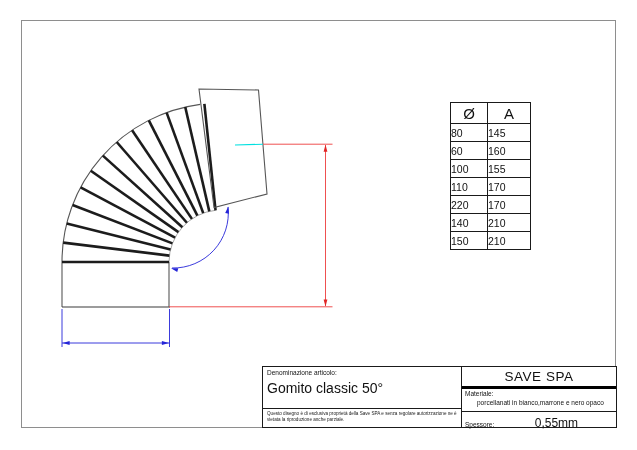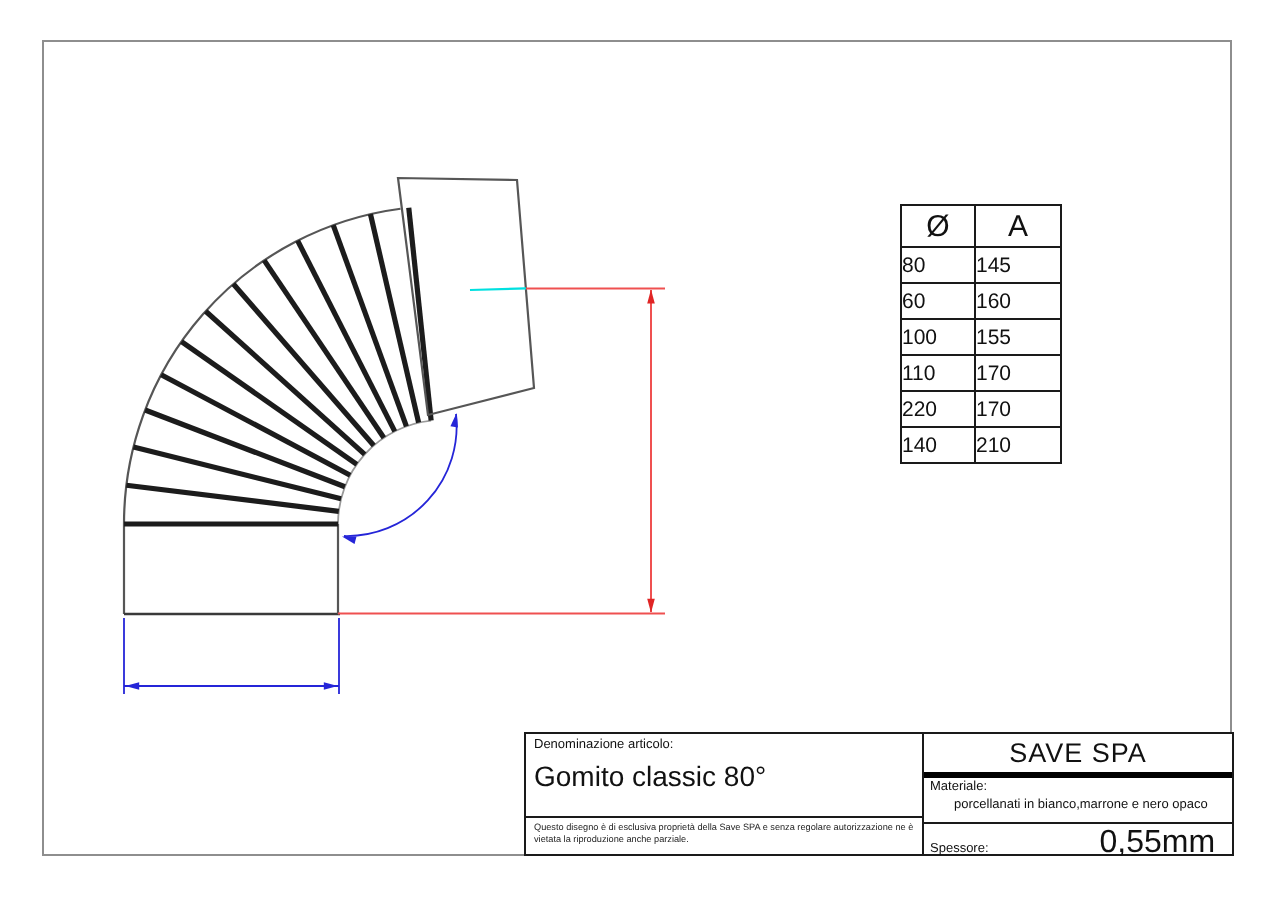--- a/index.html
+++ b/index.html
@@ -28,21 +28,21 @@
                  padding:2px 4px;font-size:4.6px;line-height:1.3;color:#222;}
   #tb-company{left:199px;top:0;width:154px;height:22px;border-bottom:3px solid #000000;
               display:flex;align-items:center;justify-content:center;
               font-size:13.5px;letter-spacing:0.5px;}
   #tb-material{left:199px;top:22px;width:154px;height:23px;border-bottom:1px solid #1a1a1a;
                padding:1px 3px;}
   #tb-material .lbl{font-size:6.5px;}
   #tb-material .val{font-size:6.5px;margin-left:12px;margin-top:2px;}
   #tb-thickness{left:199px;top:45px;width:154px;height:15px;padding:1px 3px;}
   #tb-thickness .lbl{font-size:6.5px;display:inline-block;}
-  #tb-thickness .val{font-size:16px;margin-left:51px;display:inline-block;}
+  #tb-thickness .val{font-size:12px;margin-left:36px;display:inline-block;}
 </style>
 </head>
 <body>
 
 <div id="canvas">
 
   <div id="frame"></div>
 
   <svg id="drawing-svg" viewBox="0 0 637 450">
       <line x1="62" y1="262" x2="62" y2="307" stroke="#565656" stroke-width="1.1"></line>
@@ -112,27 +112,31 @@
           <td>170</td>
         </tr>
         <tr>
           <td>220</td>
           <td>170</td>
         </tr>
         <tr>
           <td>140</td>
           <td>210</td>
         </tr>
+        <tr>
+          <td>150</td>
+          <td>210</td>
+        </tr>
       </tbody>
   </table>
 
   <div id="title-block">
     <div id="tb-denom" class="tb-cell">
       <div class="lbl">Denominazione articolo:</div>
-      <div class="big">Gomito classic 80°</div>
+      <div class="big">Gomito classic 50°</div>
     </div>
     <div id="tb-disclaimer" class="tb-cell">Questo disegno è di esclusiva proprietà della Save SPA e senza regolare autorizzazione ne è vietata la riproduzione anche parziale.</div>
     <div id="tb-company" class="tb-cell">SAVE SPA</div>
     <div id="tb-material" class="tb-cell">
       <div class="lbl">Materiale:</div>
       <div class="val">porcellanati in bianco,marrone e nero opaco</div>
     </div>
     <div id="tb-thickness" class="tb-cell">
       <div class="lbl">Spessore:</div>
       <div class="val">0,55mm</div>

